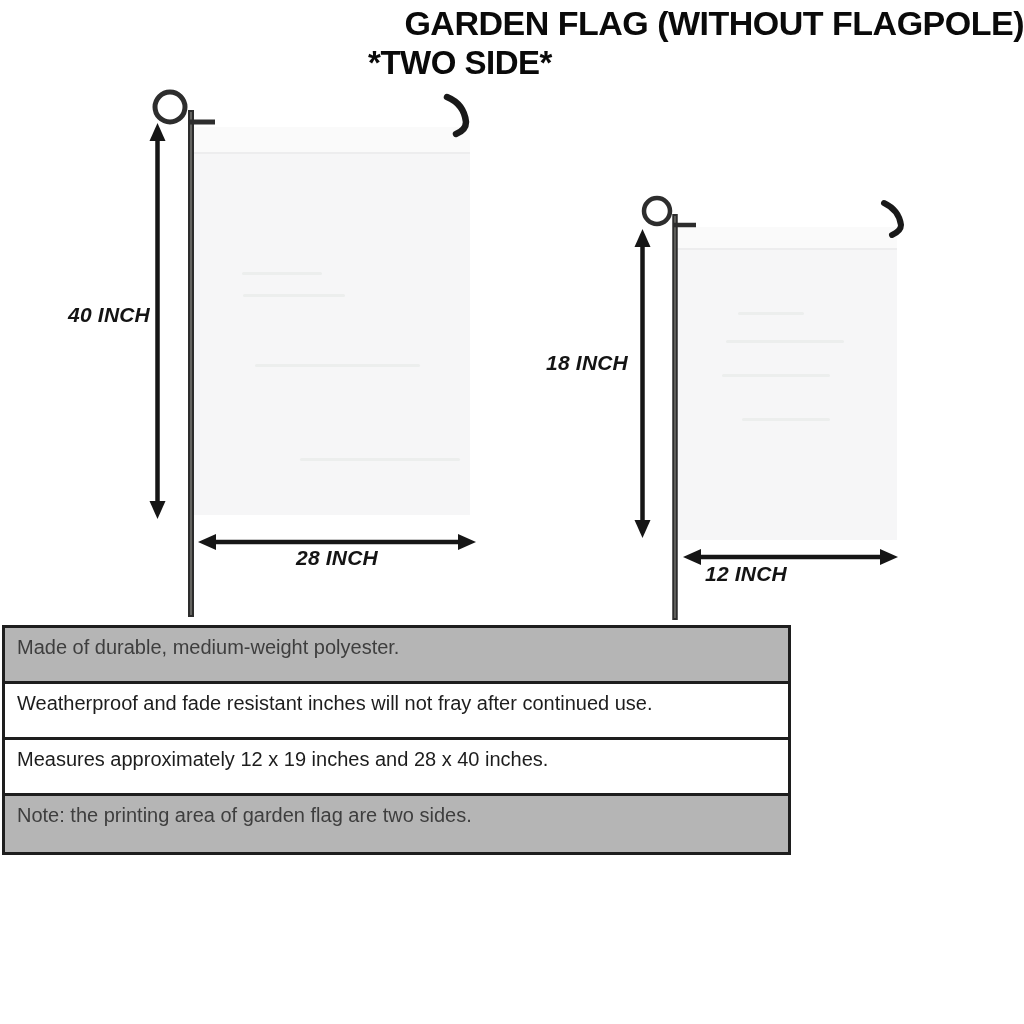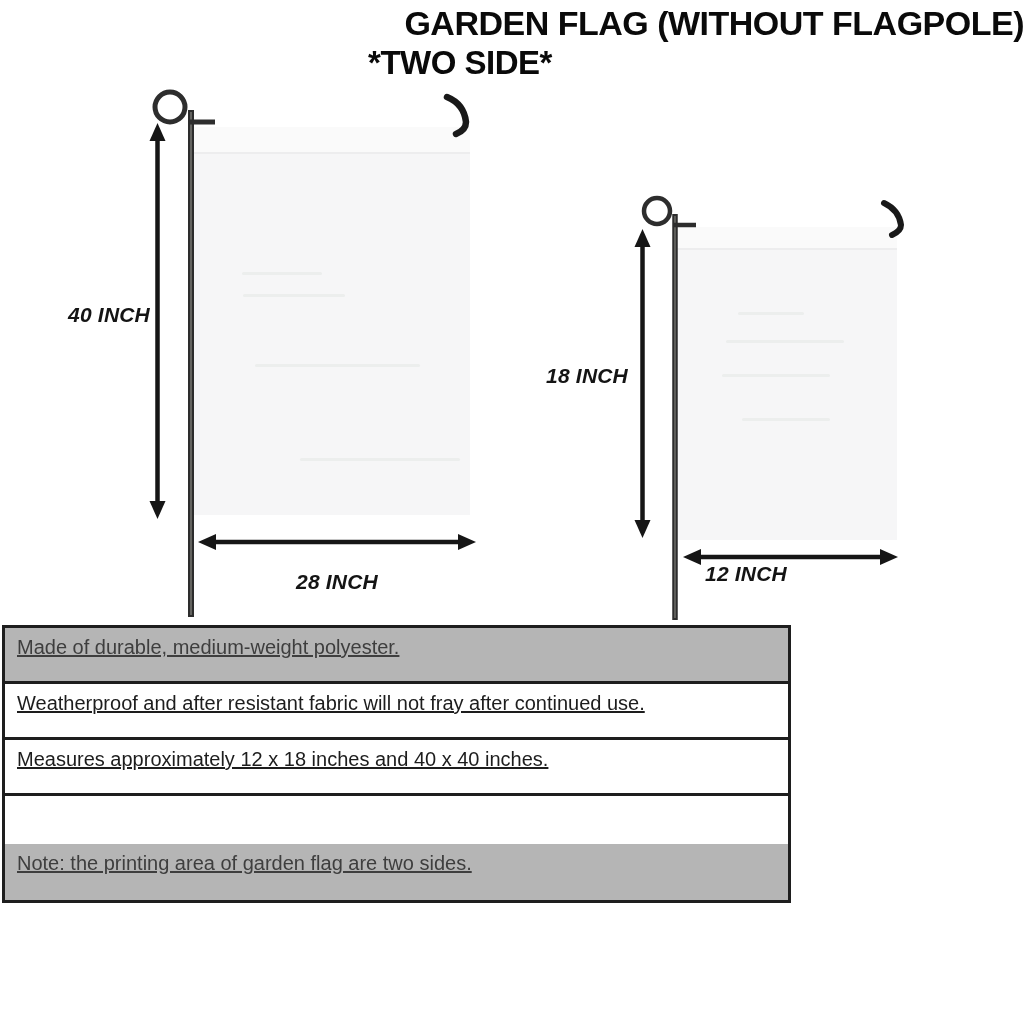--- a/index.html
+++ b/index.html
@@ -31,41 +31,40 @@
 
   
   .dim-label {
     position: absolute;
     font-size: 21px; font-weight: bold; color: #141414;
     letter-spacing: 0.2px;
     white-space: nowrap;
     font-style: italic;
   }
   .dim-40 { left: 38px;  top: 303px; width: 112px; text-align: right; }
-  .dim-28 { left: 275px; top: 546px; width: 124px; text-align: center; margin-top: 24px; }
-  .dim-18 { left: 526px; top: 364px; width: 102px; text-align: right; }
+  .dim-28 { left: 275px; top: 546px; width: 124px; text-align: center; }
+  .dim-18 { left: 526px; top: 351px; width: 102px; text-align: right; }
   .dim-12 { left: 684px; top: 562px; width: 124px; text-align: center; }
 
   
   .feature-box {
     position: absolute; left: 2px; top: 625px;
     width: 789px;
     border: 3px solid #1e1e1e;
     background: #ffffff;
   }
   .feature-row {
     height: 56px;
     padding: 7px 10px 12px 12px;
     font-size: 20px;
     line-height: 1.25;
     border-bottom: 3px solid #1e1e1e;
     overflow: hidden;
-    text-decoration: underline;
   }
-  .feature-row:last-child { border-bottom: none; margin-top: 48px; }
+  .feature-row:last-child { border-bottom: none; }
   .feature-row.gray { background: var(--row_gray, #b5b5b5); color: #3e3e3e; }
   .feature-row.white { background: var(--row_white, #ffffff); color: #1d1d1d; }
 </style>
 </head>
 <body>
 
 <div class="canvas">
 
   <div class="title-1">GARDEN FLAG (WITHOUT FLAGPOLE)</div>
   <div class="title-2">*TWO SIDE*</div>
@@ -145,18 +144,18 @@
     </g>
   </svg>
 
   <div class="dim-label dim-40">40 INCH</div>
   <div class="dim-label dim-28">28 INCH</div>
   <div class="dim-label dim-18">18 INCH</div>
   <div class="dim-label dim-12">12 INCH</div>
 
   <div class="feature-box">
     <div class="feature-row gray">Made of durable, medium-weight polyester.</div>
-    <div class="feature-row white">Weatherproof and after resistant fabric will not fray after continued use.</div>
-    <div class="feature-row white">Measures approximately 12 x 18 inches and 40 x 40 inches.</div>
+    <div class="feature-row white">Weatherproof and fade resistant inches will not fray after continued use.</div>
+    <div class="feature-row white">Measures approximately 12 x 19 inches and 28 x 40 inches.</div>
     <div class="feature-row gray">Note: the printing area of garden flag are two sides.</div>
   </div>
 
 </div>
 
 </body></html>

